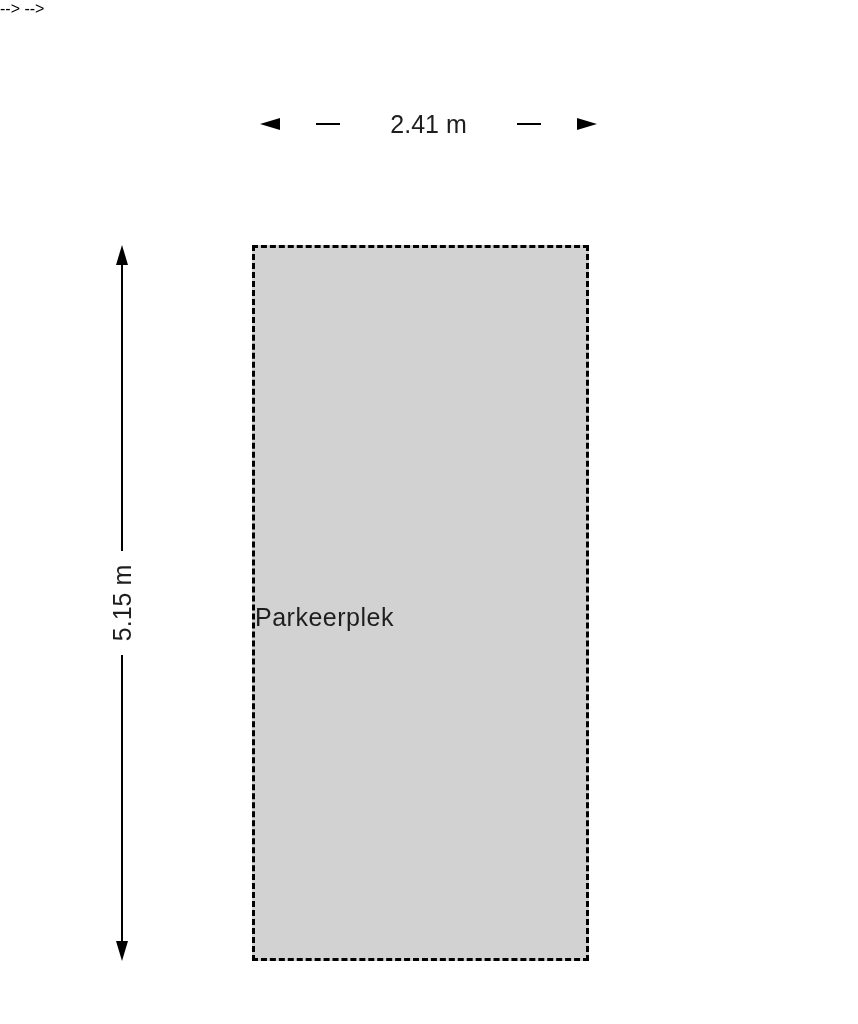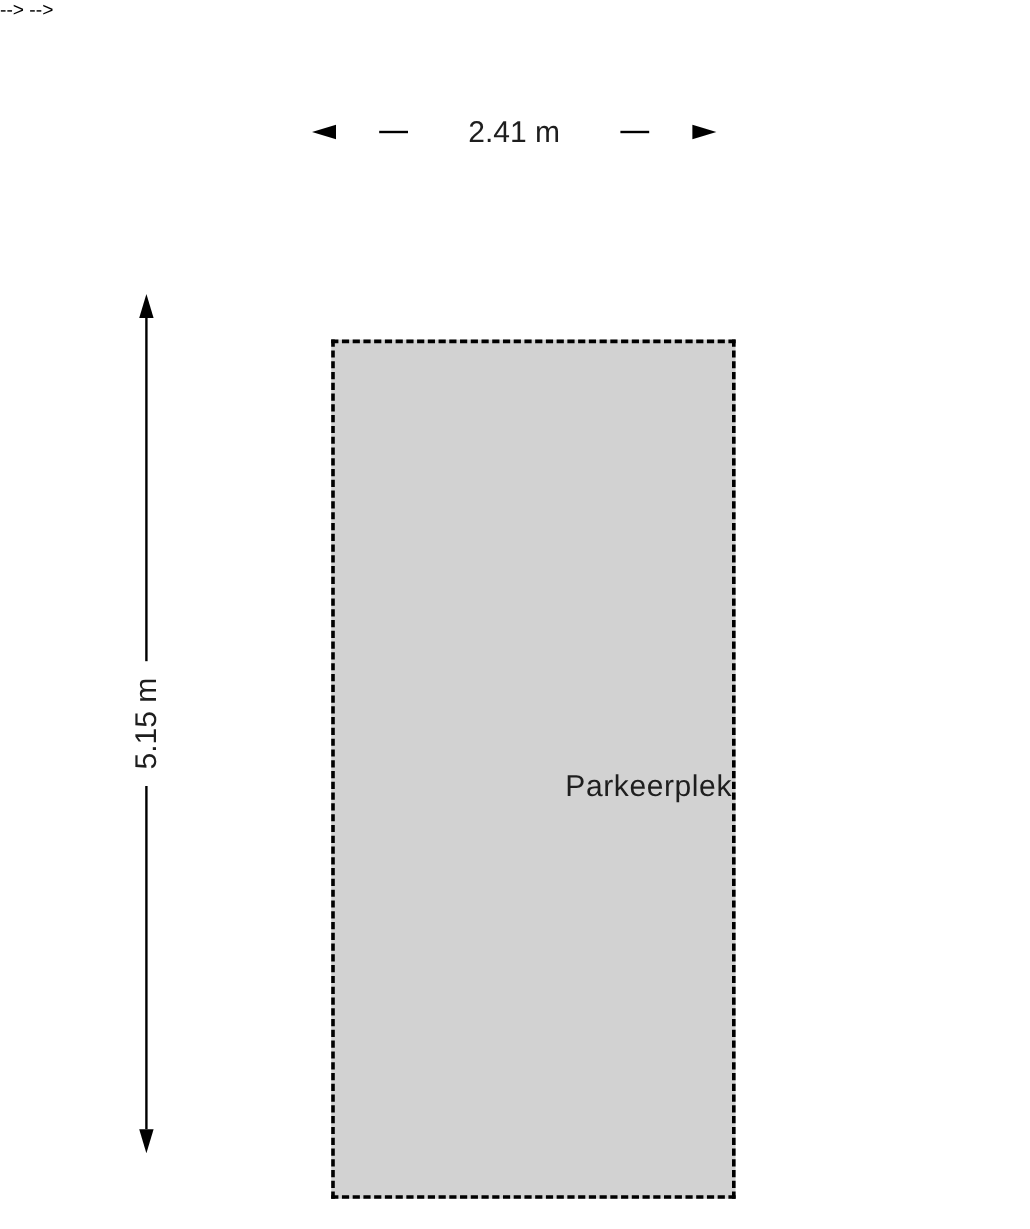--- a/index.html
+++ b/index.html
@@ -17,28 +17,27 @@
   }
   .canvas {
     position: relative;
     width: 858px; height: 1024px;
     background: var(--background);
   }
 
   
   .room {
     position: absolute;
-    left: 276px; top: 245px;
+    left: 252px; top: 245px;
     width: 337px; height: 716px;
     background: var(--room-fill);
     border: 3px dashed var(--line);
     display: flex;
     align-items: center;
-    justify-content: flex-end;
-    margin-top: 38px;
+    justify-content: flex-start;
   }
   .room-label {
     font-size: 25px;
     color: var(--text);
     letter-spacing: 0.5px;
     transform: translateY(14px);
     white-space: nowrap;
   }
 
   
@@ -67,21 +66,21 @@
   .dim .dim-label {
     padding: 0 14px;
     font-size: 25px;
     color: var(--text);
     white-space: nowrap;
     line-height: 34px;
   }
 
   
   .dim-width {
-    left: 260px; top: 93px;
+    left: 260px; top: 107px;
     width: 337px;
     gap: 36px;
   }
 
   
   .dim-height {
     width: 716px;
     left: -236px;   
     top: 586px;     
     transform: rotate(-90deg);

